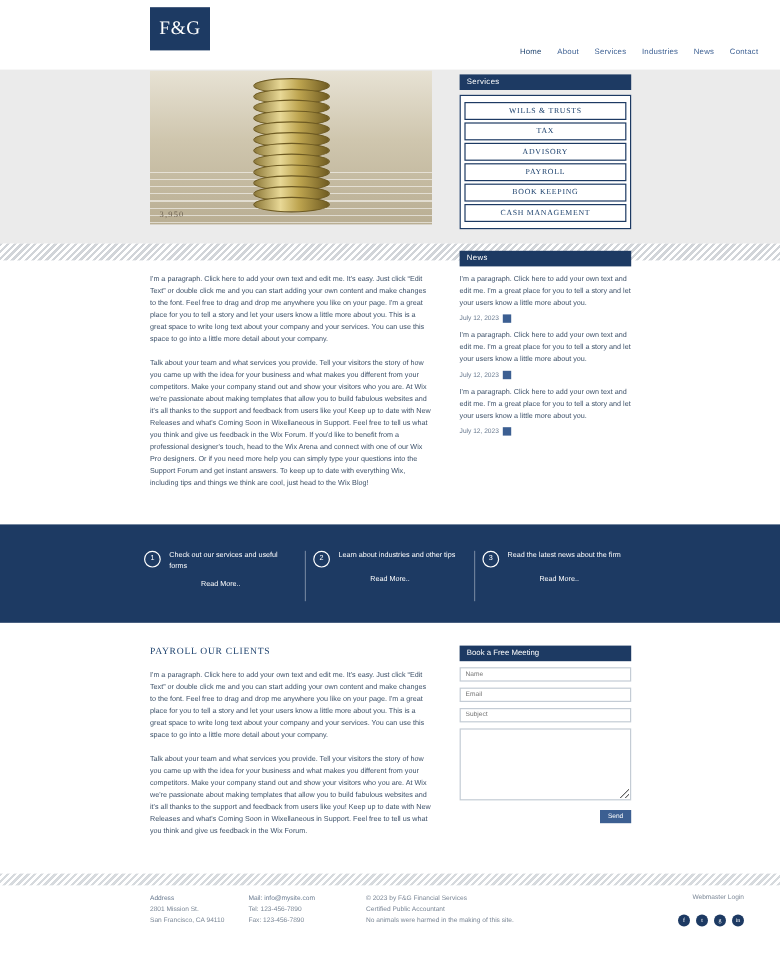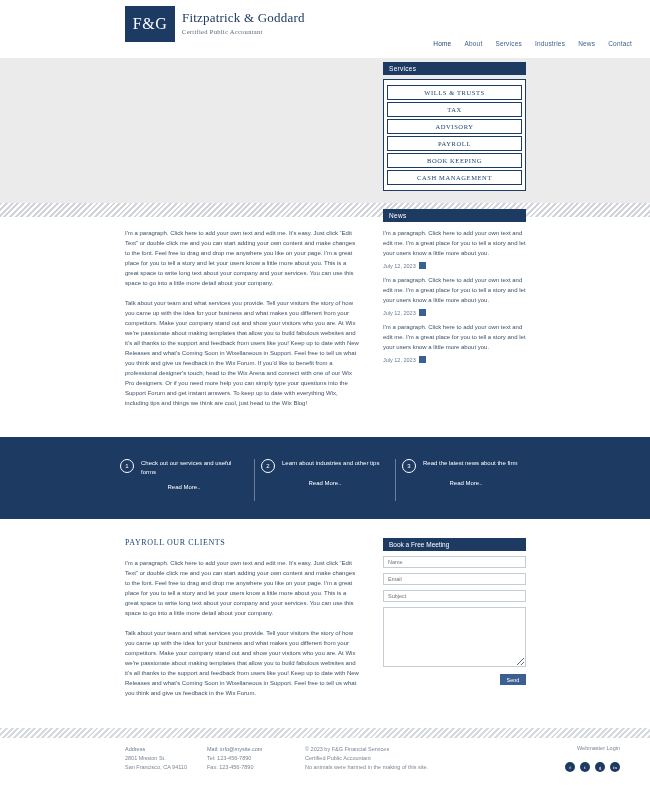--- a/index.html
+++ b/index.html
@@ -183,35 +183,49 @@
   }
   .webmaster { position:absolute; right:30px; top:745px; font-size:5.5px; color:#7b8796; }
 </style>
 </head>
 <body>
 
 <div class="page">
 
   <div class="header">
     <div class="logo-box">F&amp;G</div>
-    <div class="brand">
-      <div class="brand-name">Fitzpatrick &amp; Goddard</div>
-      <div class="brand-sub">Certified Public Accountant</div>
-    </div>
     <div class="nav">
       <a href="#" class="active">Home</a>
       <a href="#">About</a>
       <a href="#">Services</a>
       <a href="#">Industries</a>
       <a href="#">News</a>
       <a href="#">Contact</a>
     </div>
   </div>
 
   <div class="hero-band"></div>
+  <div class="hero-img">
+    <div class="paper-lines"></div>
+    <div class="coin-stack">
+      <div class="coin" style="top:0px"></div>
+      <div class="coin" style="top:9px"></div>
+      <div class="coin" style="top:18px"></div>
+      <div class="coin" style="top:27px"></div>
+      <div class="coin" style="top:36px"></div>
+      <div class="coin" style="top:45px"></div>
+      <div class="coin" style="top:54px"></div>
+      <div class="coin" style="top:63px"></div>
+      <div class="coin" style="top:72px"></div>
+      <div class="coin" style="top:81px"></div>
+      <div class="coin" style="top:90px"></div>
+      <div class="coin" style="top:99px"></div>
+    </div>
+    <div class="paper-figs">3,950</div>
+  </div>
 
   <div class="services-box">
     <div class="box-title">Services</div>
     <div class="services-list">
       <div class="service-item">WILLS &amp; TRUSTS</div>
       <div class="service-item">TAX</div>
       <div class="service-item">ADVISORY</div>
       <div class="service-item">PAYROLL</div>
       <div class="service-item">BOOK KEEPING</div>
       <div class="service-item">CASH MANAGEMENT</div>

